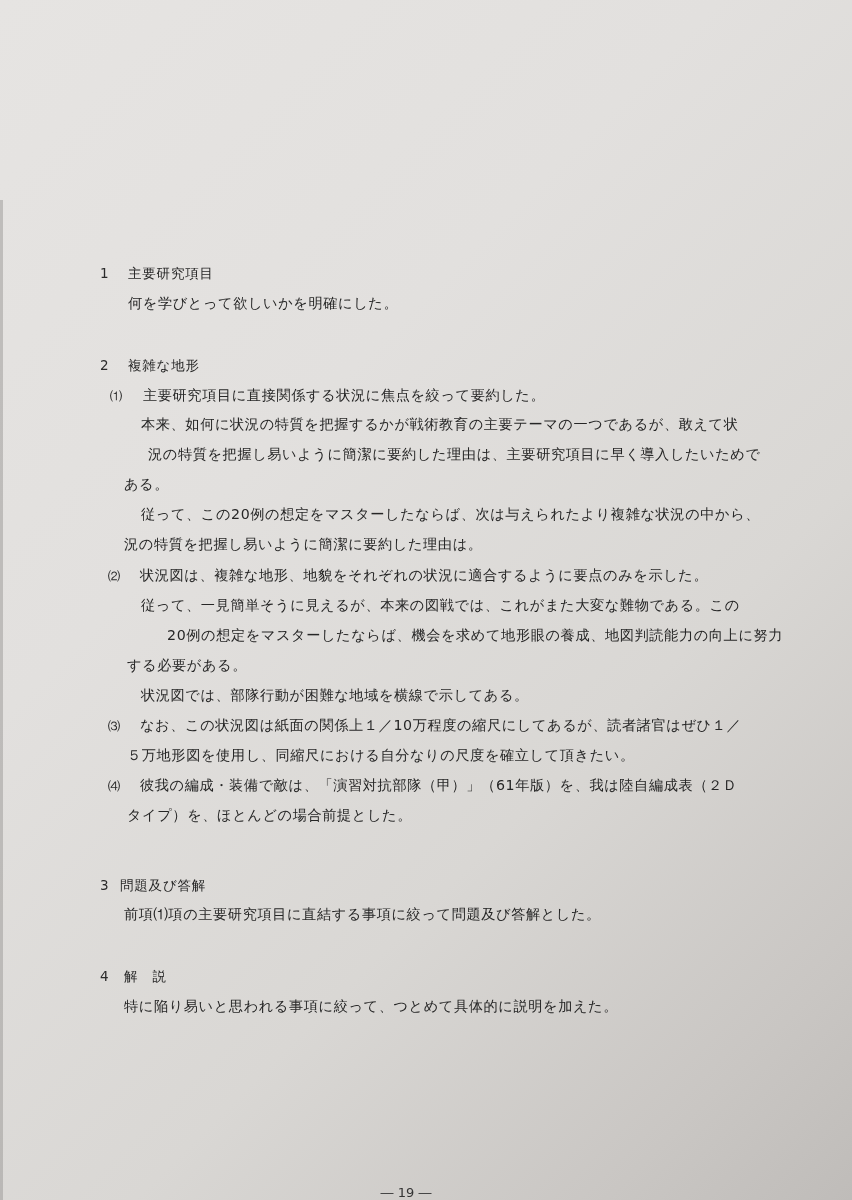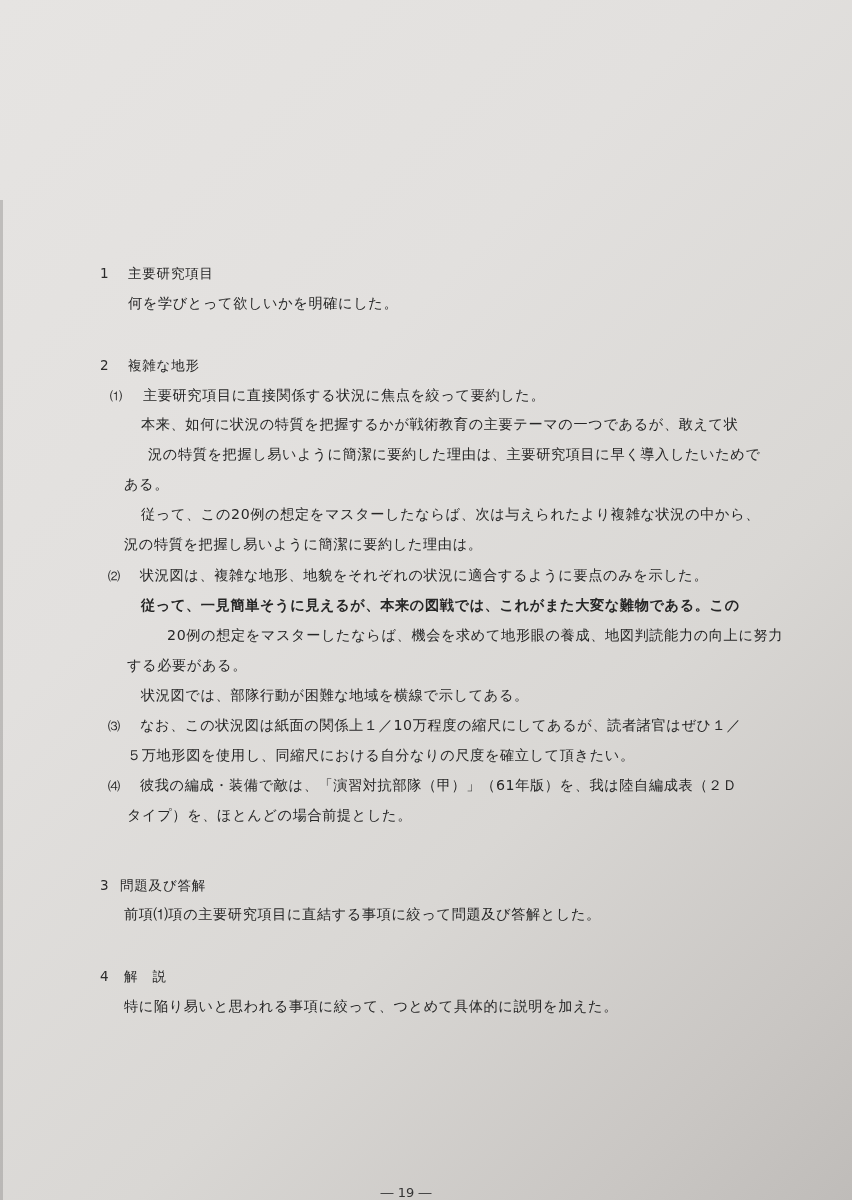--- a/index.html
+++ b/index.html
@@ -57,21 +57,21 @@
       <span class="line" style="left:141px; top:414px;">本来、如何に状況の特質を把握するかが戦術教育の主要テーマの一つであるが、敢えて状</span>
       <span class="line" style="left:124px; top:444px;margin-left:24px;">況の特質を把握し易いように簡潔に要約した理由は、主要研究項目に早く導入したいためで</span>
       <span class="line" style="left:124px; top:474px;">ある。</span>
       <span class="line" style="left:141px; top:504px;">従って、この20例の想定をマスターしたならば、次は与えられたより複雑な状況の中から、</span>
       <span class="line" style="left:124px; top:534px;">況の特質を把握し易いように簡潔に要約した理由は。</span>
     </div>
 
     <div>
       <span class="num sub" style="left:108px; top:566px;">⑵</span>
       <span class="line" style="left:140px; top:565px;">状況図は、複雑な地形、地貌をそれぞれの状況に適合するように要点のみを示した。</span>
-      <span class="line" style="left:141px; top:595px;font-weight:bold;">従って、一見簡単そうに見えるが、本来の図戦では、これがまた大変な難物である。この</span>
+      <span class="line" style="left:141px; top:595px;">従って、一見簡単そうに見えるが、本来の図戦では、これがまた大変な難物である。この</span>
       <span class="line" style="left:127px; top:625px;margin-left:40px;">20例の想定をマスターしたならば、機会を求めて地形眼の養成、地図判読能力の向上に努力</span>
       <span class="line" style="left:127px; top:655px;">する必要がある。</span>
       <span class="line" style="left:141px; top:685px;">状況図では、部隊行動が困難な地域を横線で示してある。</span>
     </div>
 
     <div>
       <span class="num sub" style="left:108px; top:716px;">⑶</span>
       <span class="line" style="left:140px; top:715px;">なお、この状況図は紙面の関係上１／10万程度の縮尺にしてあるが、読者諸官はぜひ１／</span>
       <span class="line" style="left:127px; top:745px;">５万地形図を使用し、同縮尺における自分なりの尺度を確立して頂きたい。</span>
     </div>

